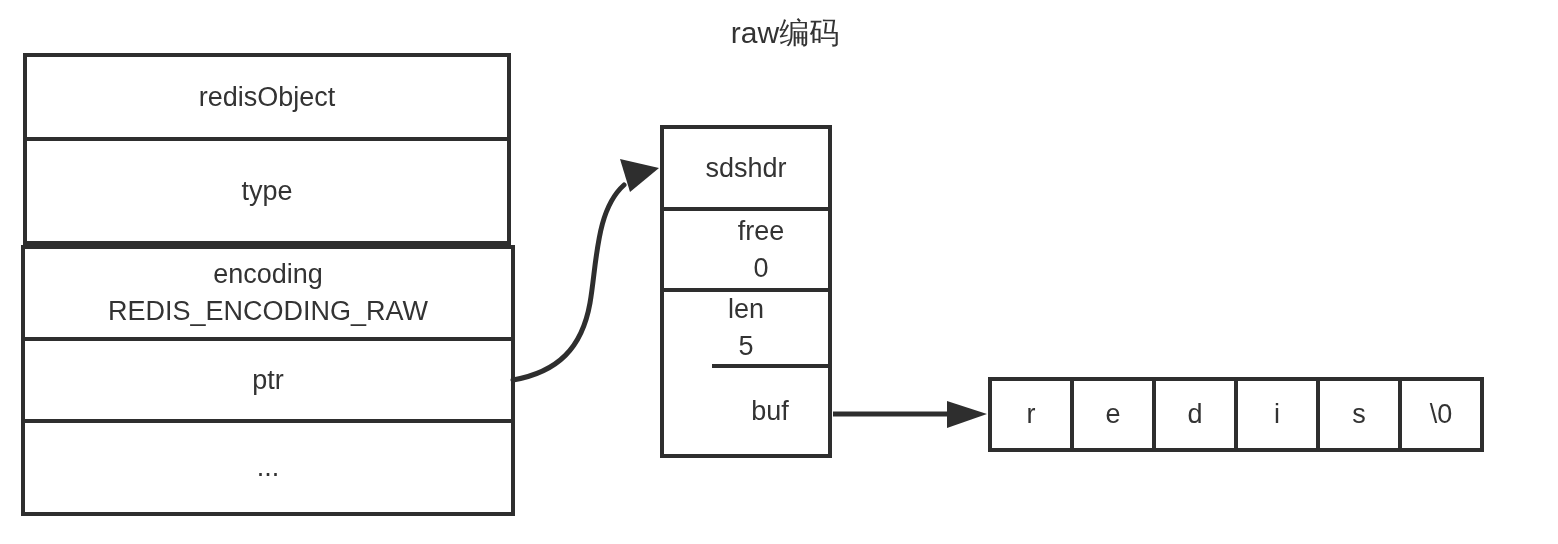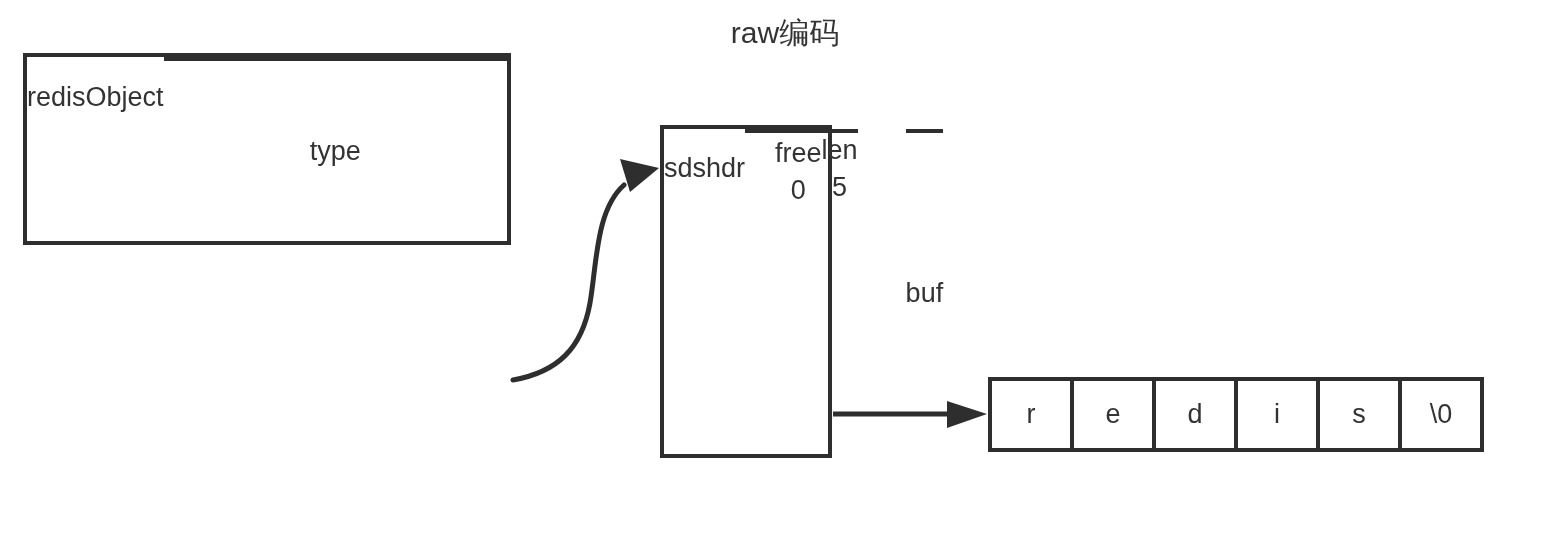--- a/index.html
+++ b/index.html
@@ -24,21 +24,21 @@
     text-align: center;
     font-size: 30px;
     color: #333333;
   }
   .struct {
     position: absolute;
     border: 4px solid #2e2e2e;
     background: #ffffff;
     box-sizing: border-box;
     display: flex;
-    flex-direction: row;
+    flex-direction: column;
   }
   .row {
     display: flex;
     flex-direction: column;
     justify-content: center;
     align-items: center;
     font-size: 27px;
     line-height: 37px;
     box-sizing: border-box;
     text-align: center;
@@ -112,20 +112,34 @@
   <div class="struct box-redis-top">
     <div class="row r1">
       <span class="ln">redisObject</span>
 
     </div>
     <div class="row r2">
       <span class="ln">type</span>
     </div>
   </div>
 
+  <div class="struct box-redis-bottom">
+    <div class="row r1">
+      <span class="ln">encoding</span>
+      <span class="ln">REDIS_ENCODING_RAW</span>
+    </div>
+    <div class="row r2">
+      <span class="ln">ptr</span>
+
+    </div>
+    <div class="row r3">
+      <span class="ln">...</span>
+
+    </div>
+  </div>
 
   <div class="struct box-sdshdr">
     <div class="row r1">
       <span class="ln">sdshdr</span>
 
     </div>
     <div class="row r2">
       <span class="ln">free</span>
       <span class="ln">0</span>
     </div>

